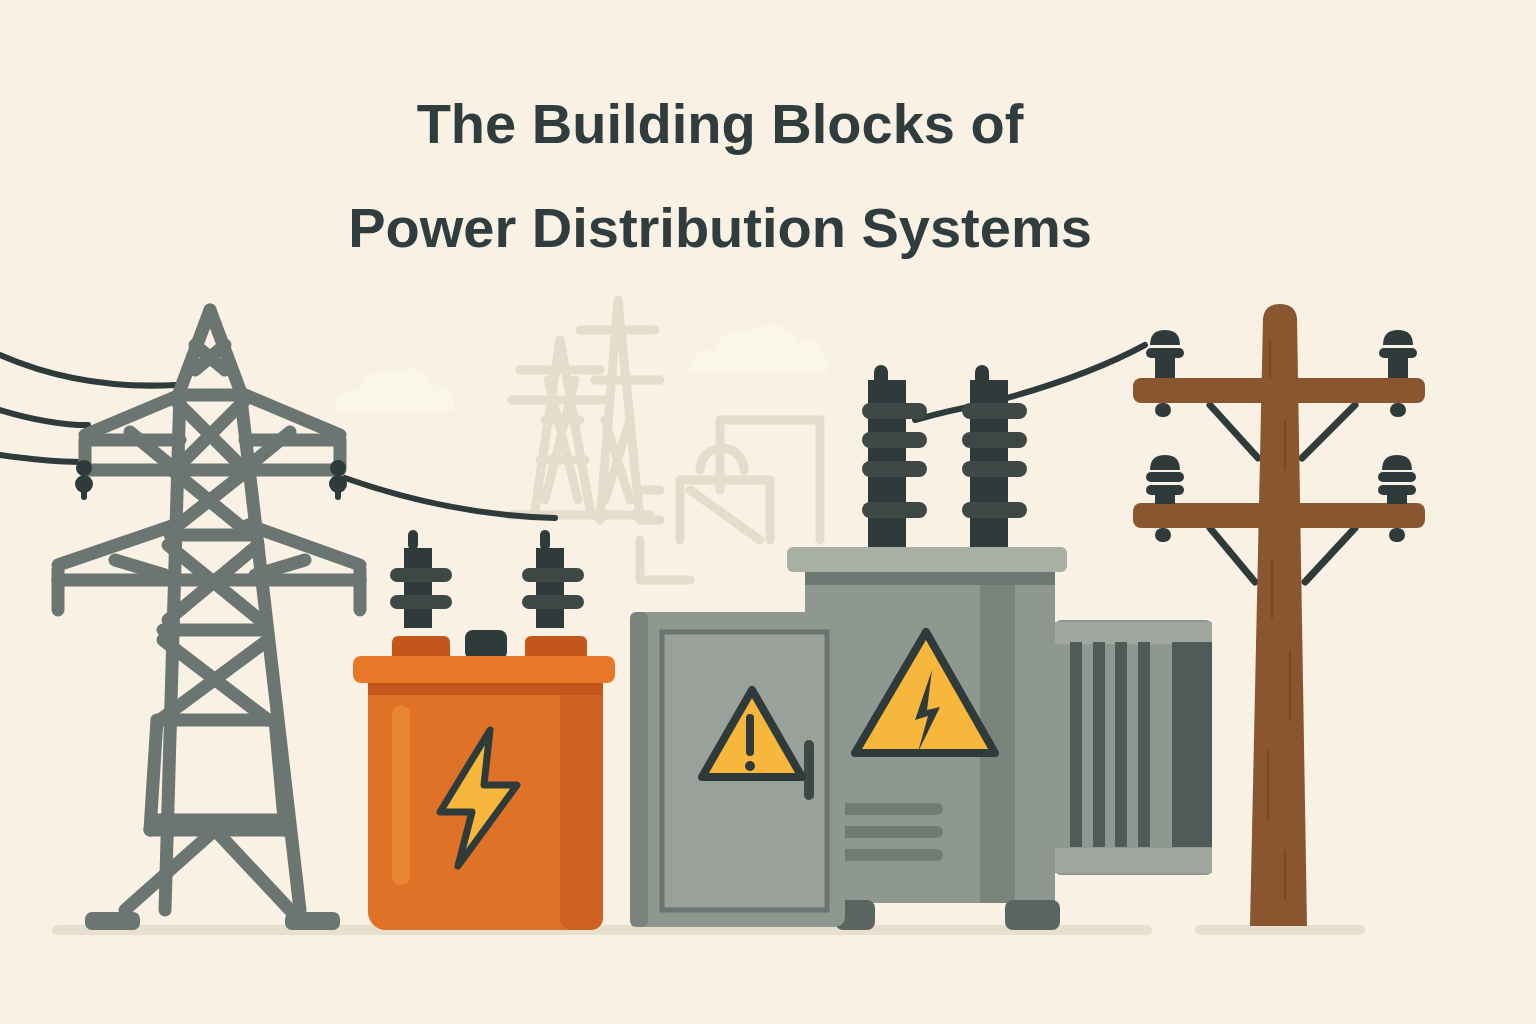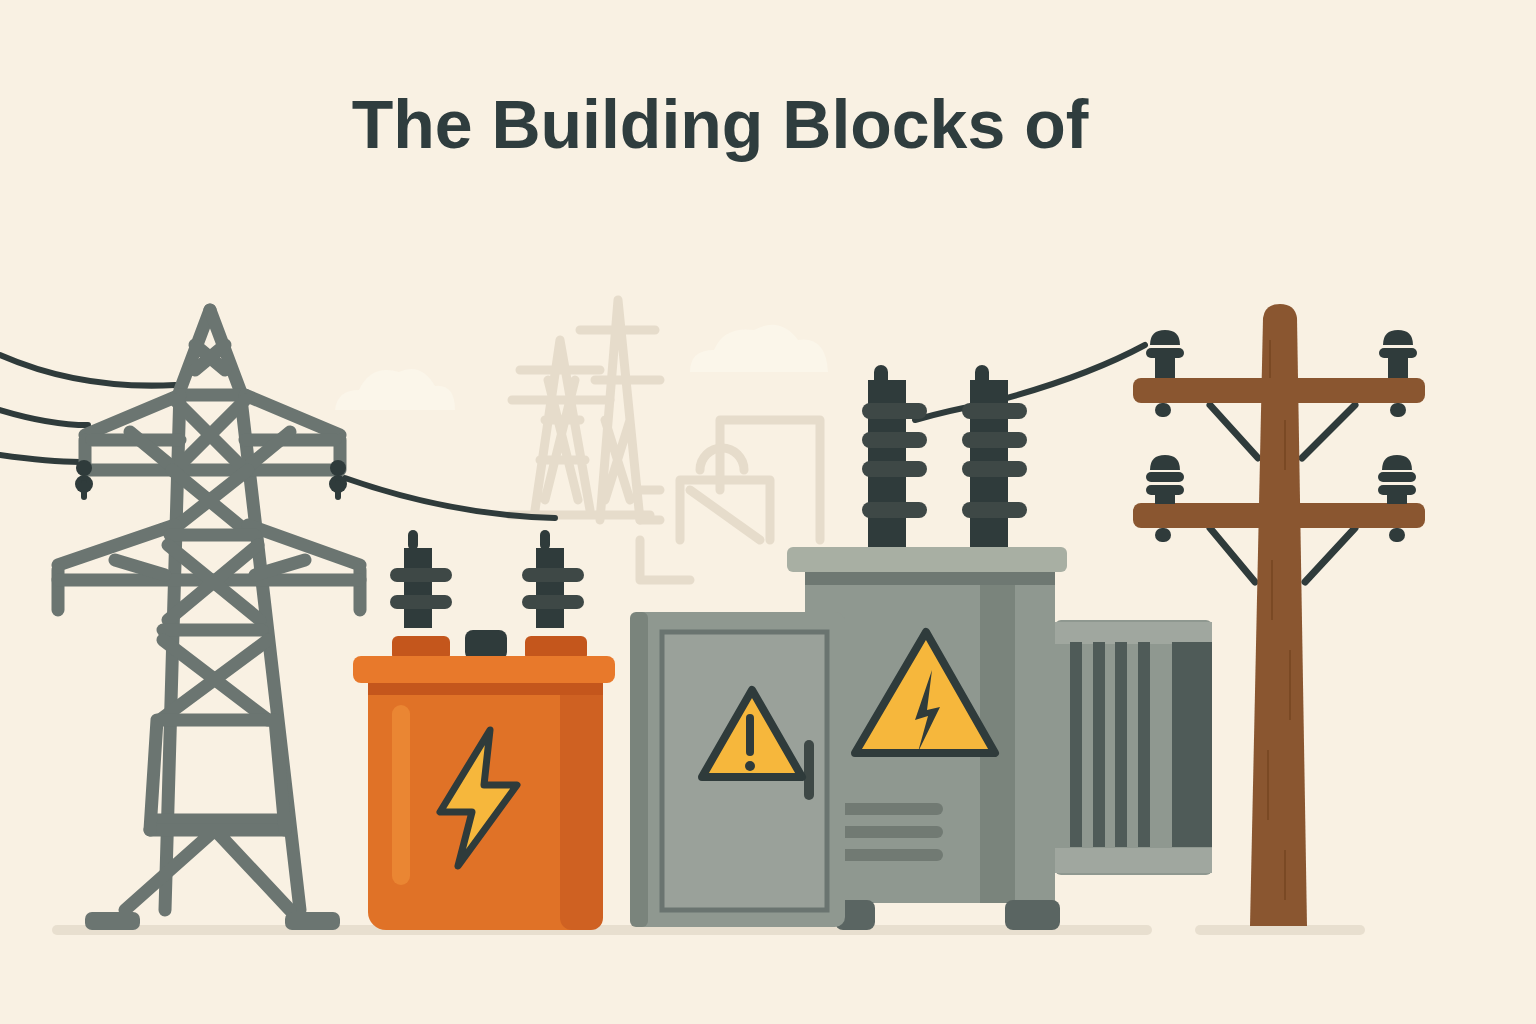--- a/index.html
+++ b/index.html
@@ -5,32 +5,33 @@
   html, body { margin: 0; padding: 0; }
   body {
     width: 1536px; height: 1024px; overflow: hidden;
     background: #f9f1e3;
     font-family: "Liberation Sans", "DejaVu Sans", sans-serif;
     position: relative;
   }
   .title {
     position: absolute; left: 0; top: 72px; width: 1440px;
     text-align: center; color: #2f3d3e; font-weight: 700;
-    font-size: 68px; line-height: 104px; letter-spacing: 0px;
+    font-size: 56px; line-height: 104px; letter-spacing: 0px;
     margin: 0;
   }
   .title .l1 { display: block; padding-left: 0; }
   .title .l2 { display: block; }
   svg.scene { position: absolute; left: 0; top: 0; }
 </style>
 </head>
 <body>
 
 <h1 class="title">
   <span class="l1">The Building Blocks of</span>
+  <span class="l2">Power Distribution Systems</span>
 </h1>
 
 <svg class="scene" width="1536" height="1024" viewBox="0 0 1536 1024">
 
   <g fill="none" stroke="#e6dccb" stroke-width="9" stroke-linecap="round" stroke-linejoin="round">
 
     <path d="M535 510 L560 340 L590 510 M545 420 L580 420 M540 460 L585 460 M520 370 L600 370 M512 400 L610 400 M548 380 L578 500 M575 380 L545 500"></path>
 
     <path d="M600 520 L618 300 L640 520 M580 330 L655 330 M595 380 L660 380 M605 420 L630 500 M630 420 L605 500"></path>
 

